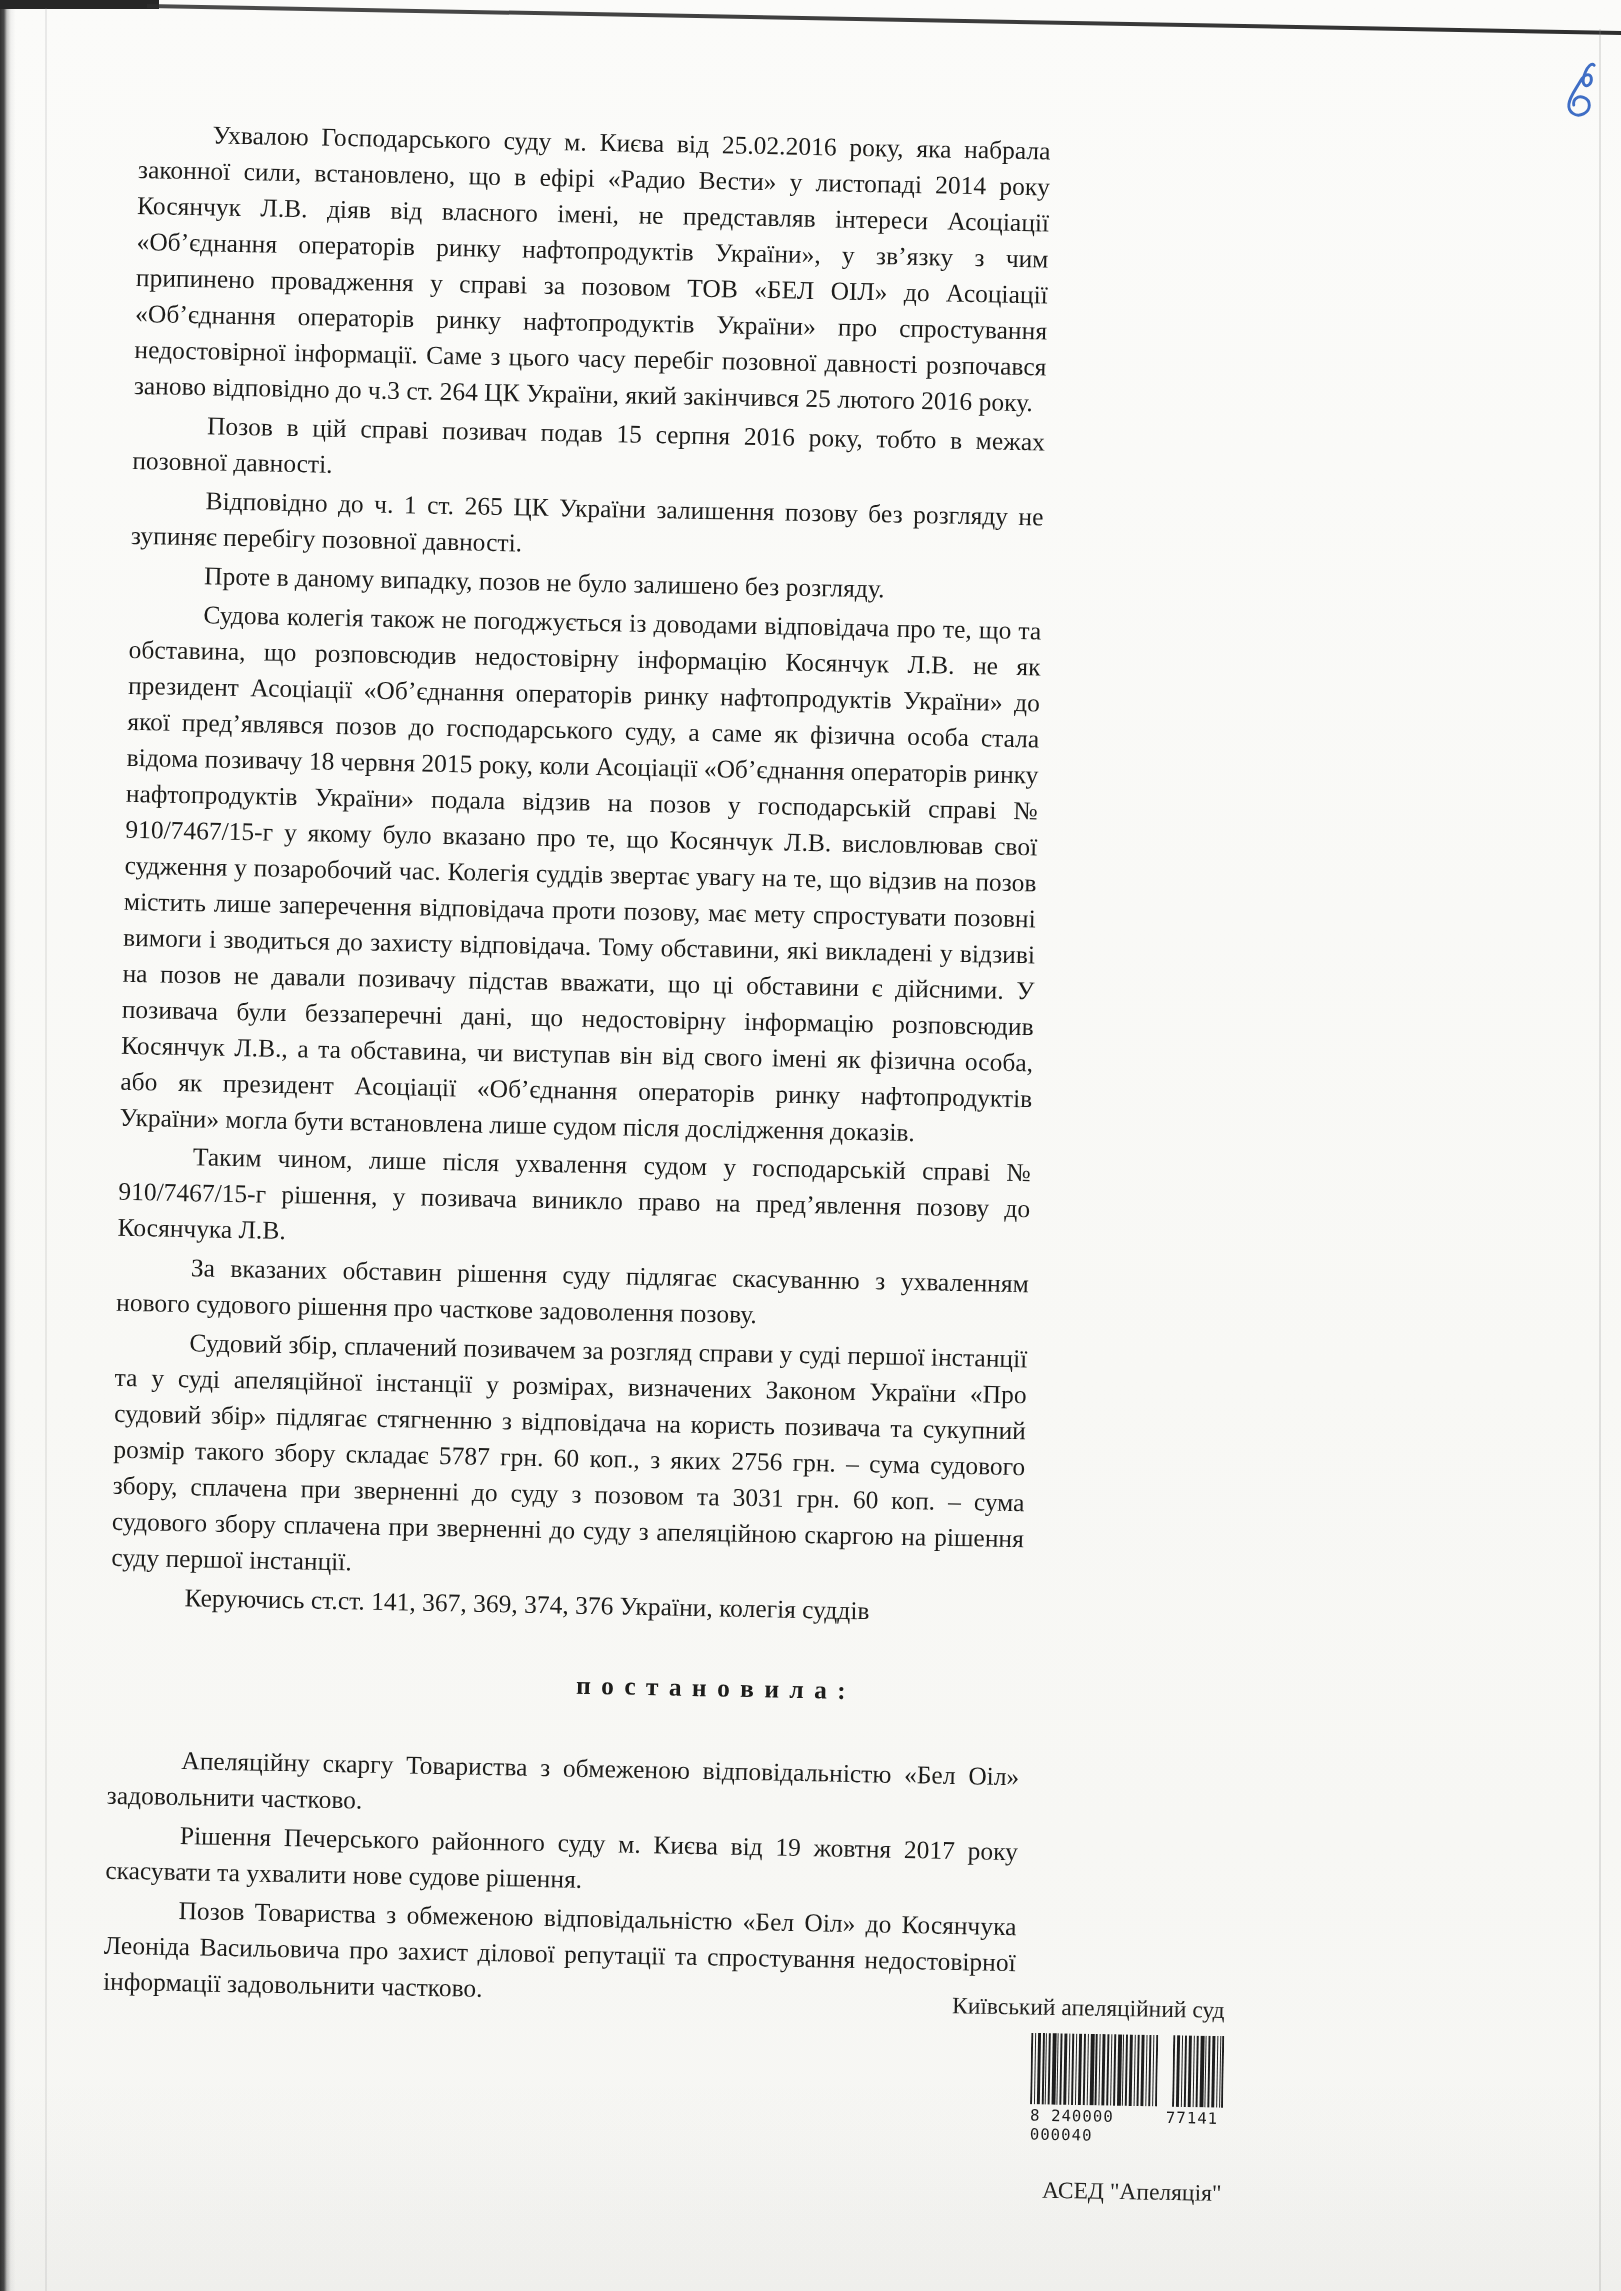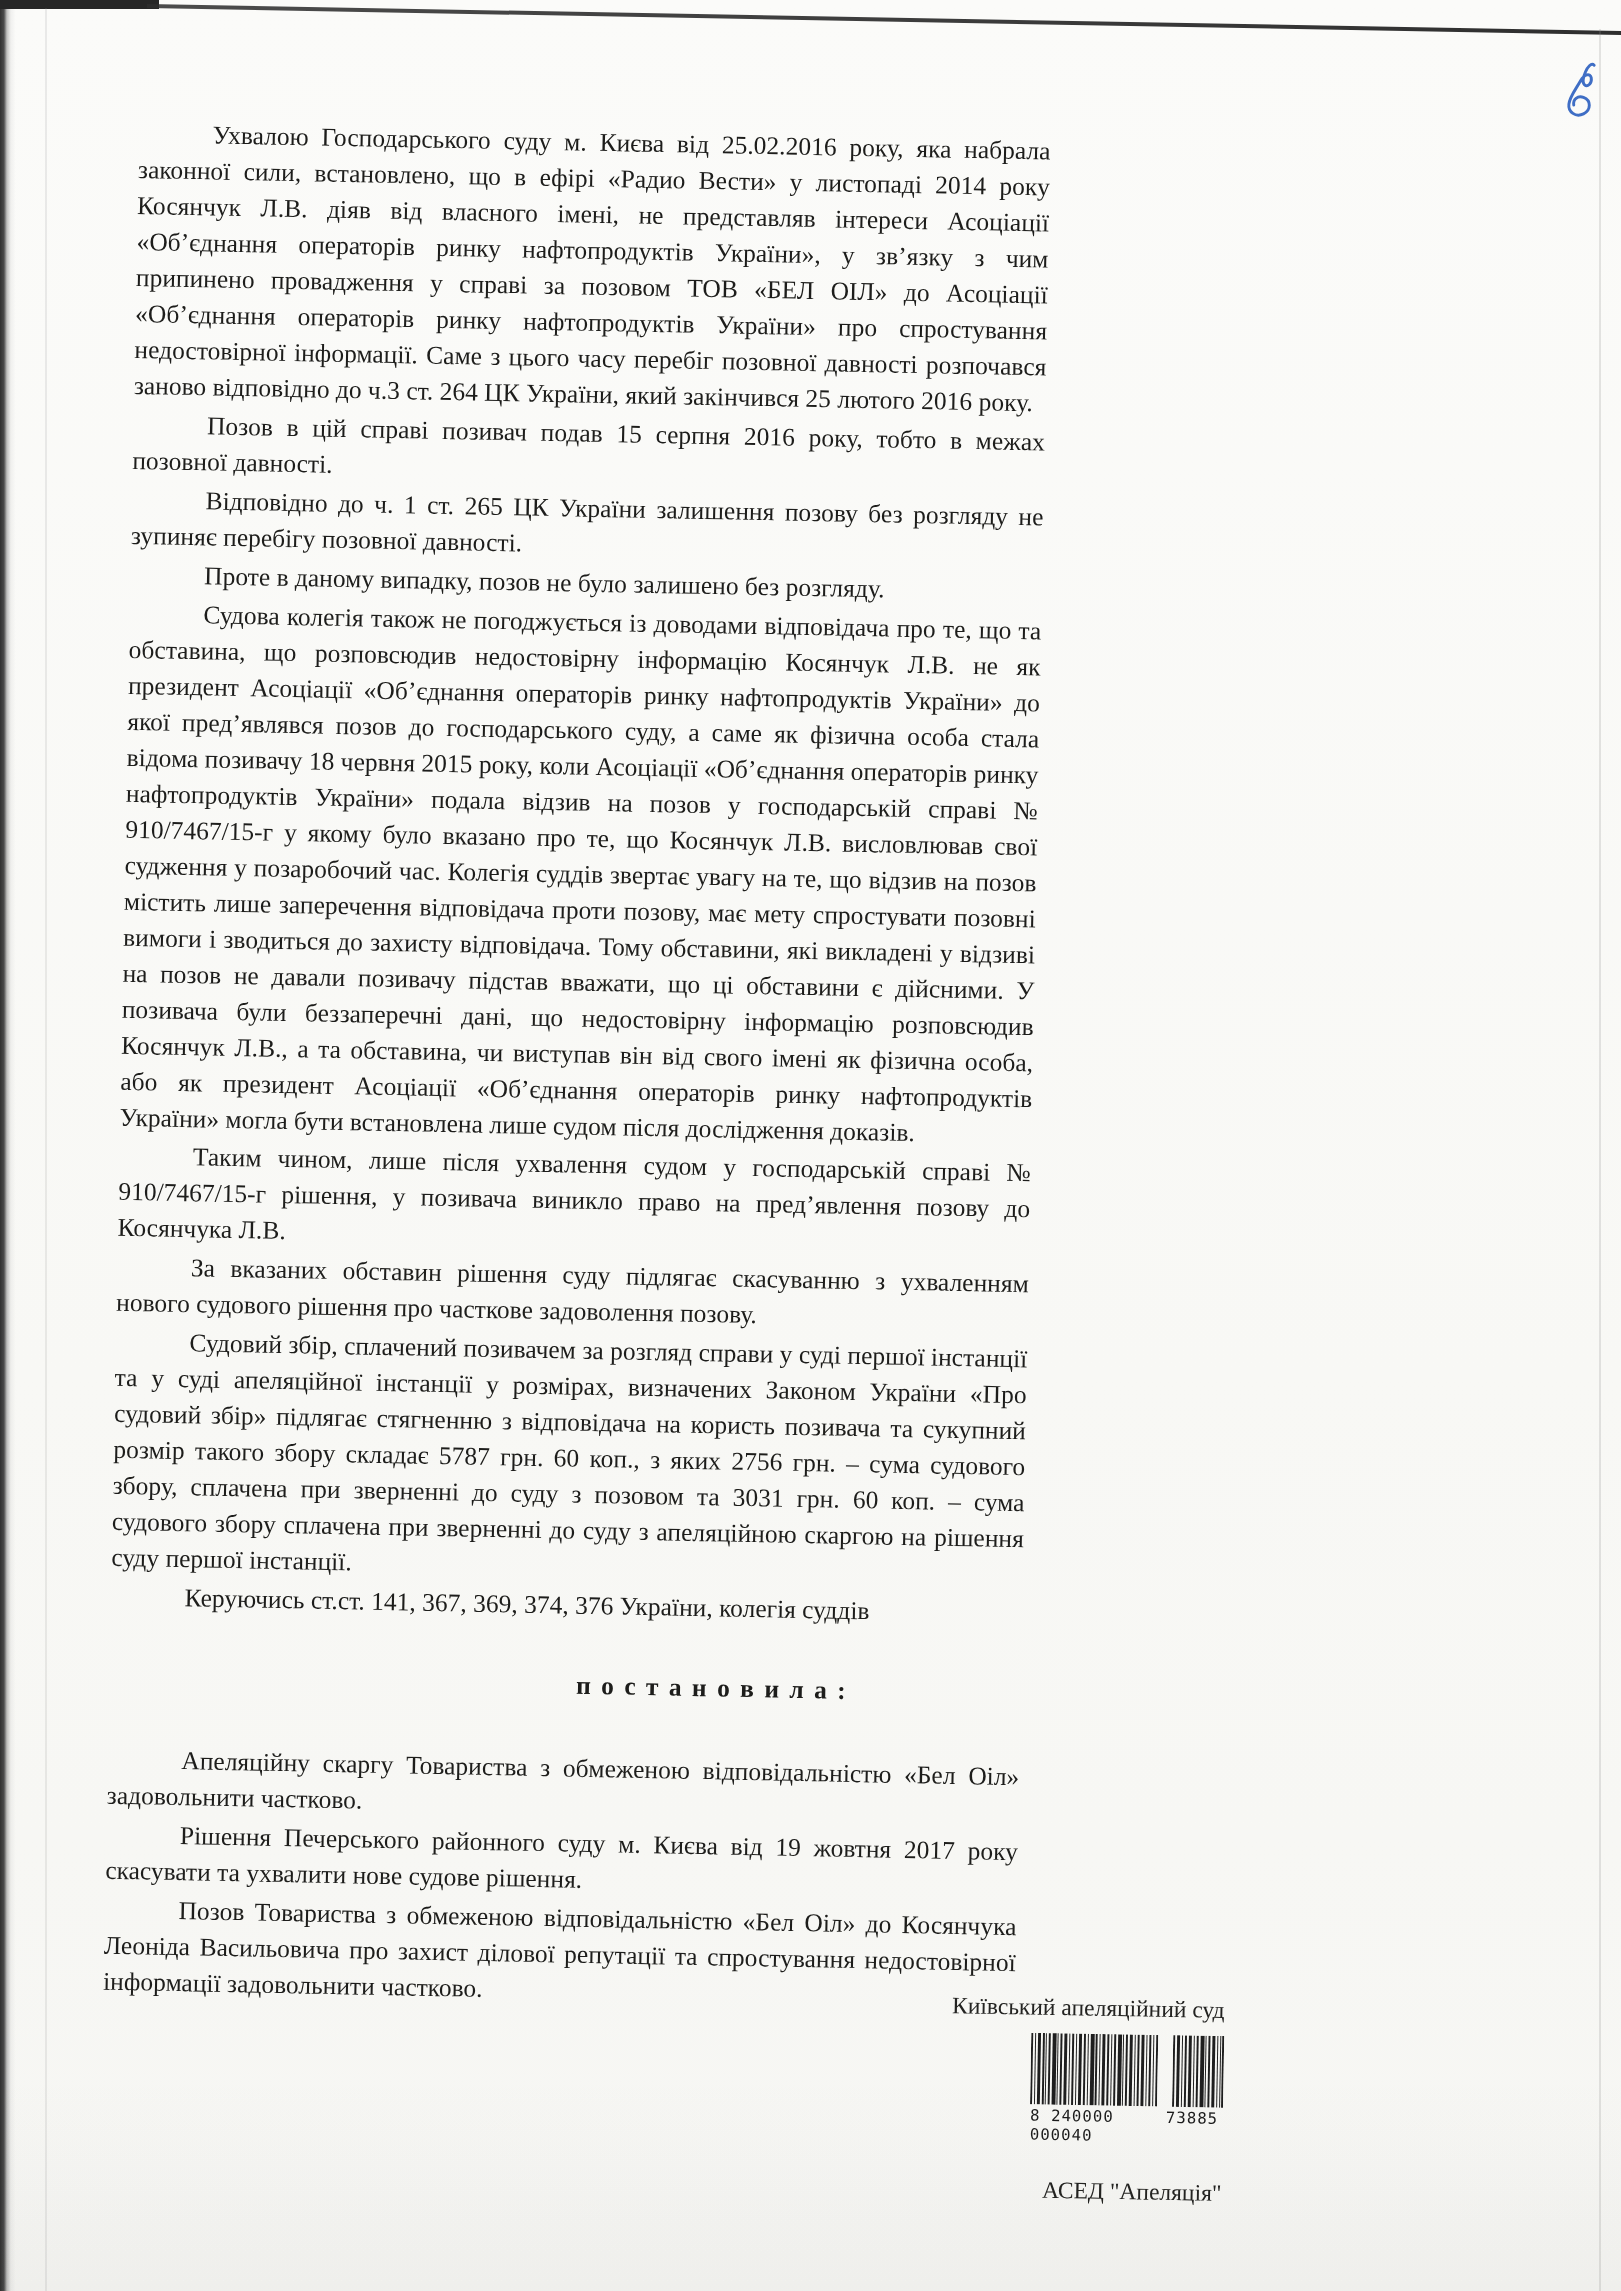--- a/index.html
+++ b/index.html
@@ -156,19 +156,19 @@
             <rect x="36" y="0" width="2" height="73"></rect>
           <rect x="40" y="0" width="3" height="73"></rect>
             <rect x="45" y="0" width="1" height="73"></rect>
           <rect x="48" y="0" width="1" height="73"></rect>
             <rect x="50" y="0" width="2" height="73"></rect>
         </g>
       </svg>
     </div>
     <div class="barcode-digits">
       <span>8 240000 000040</span>
-      <span>73885</span>
+      <span>77141</span>
     </div>
   </div>
 
   <div class="system-label">АСЕД "Апеляція"</div>
 </div>
 
 
 </body></html>

